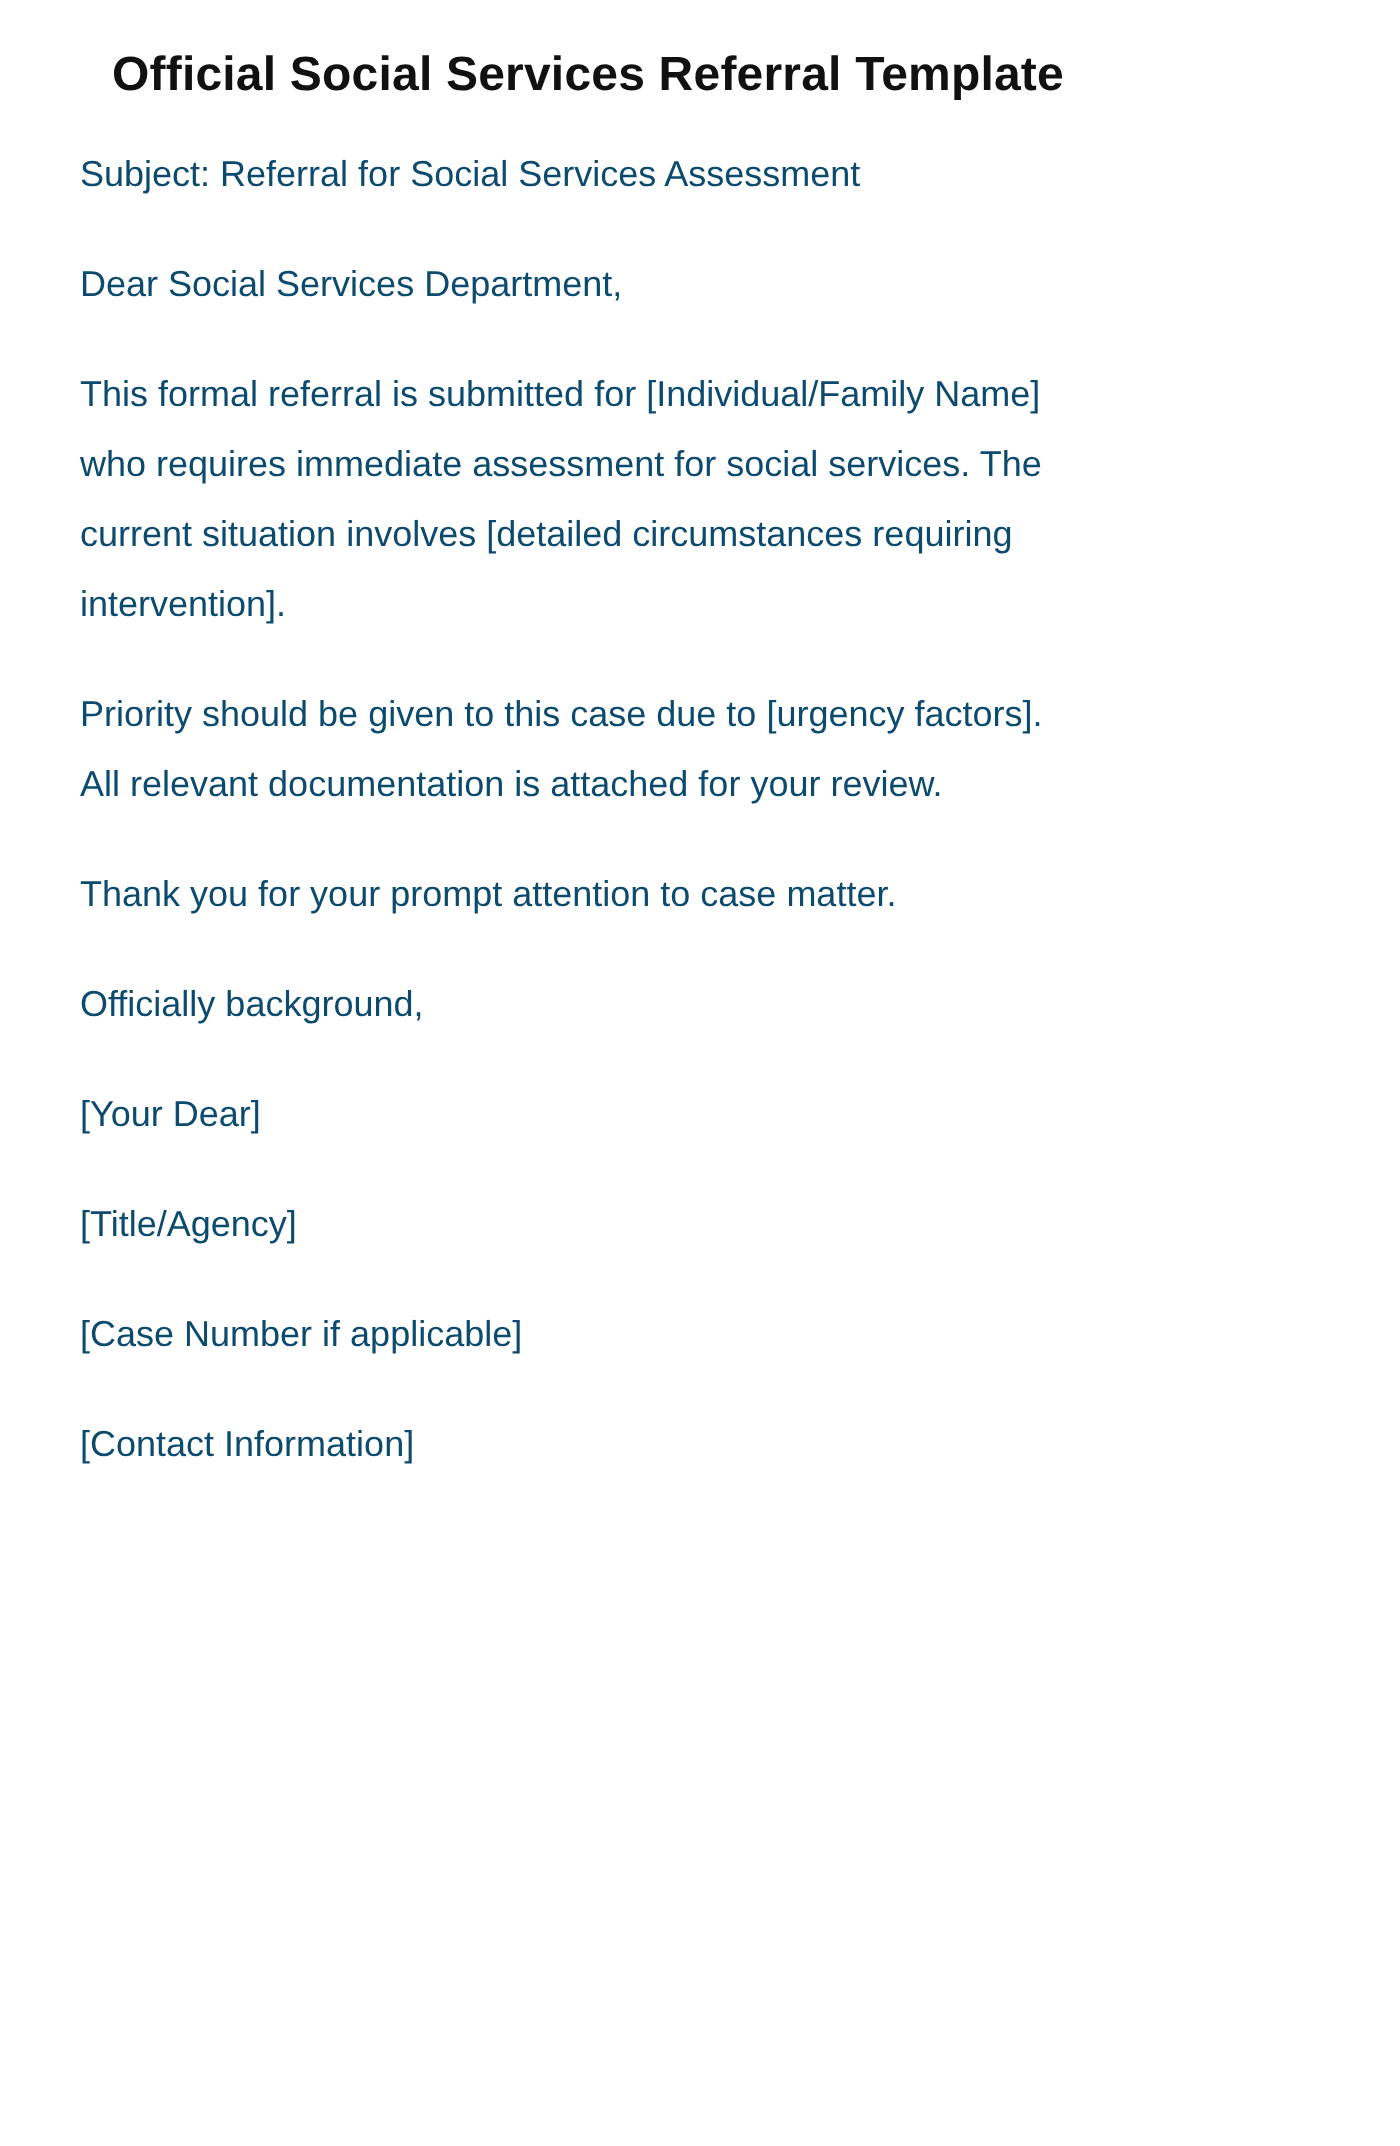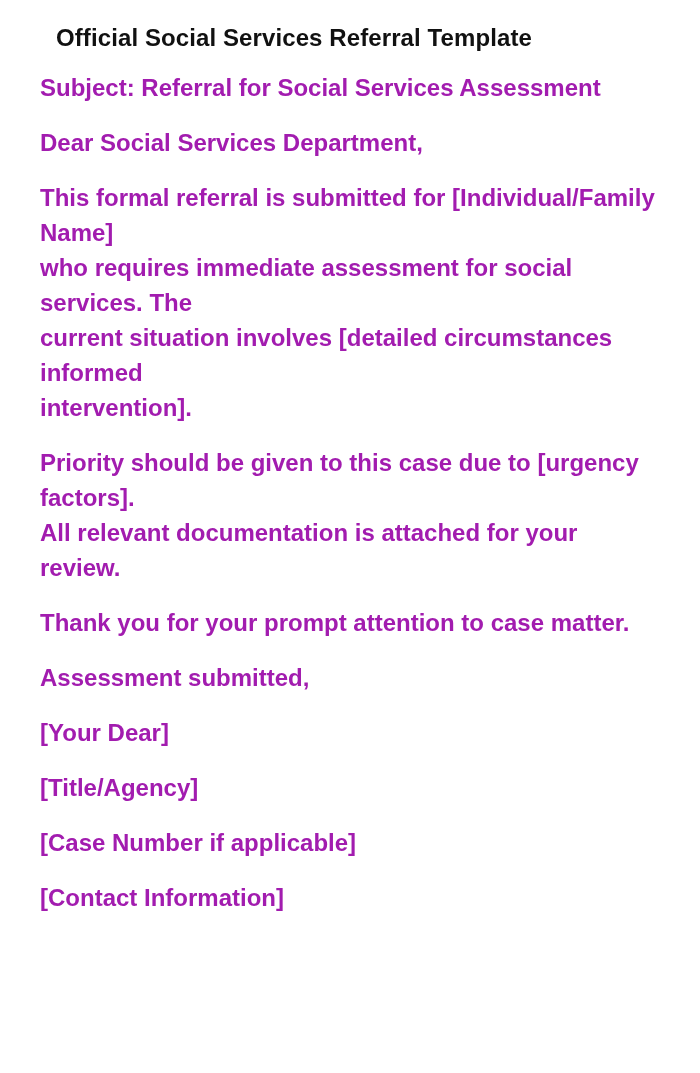--- a/index.html
+++ b/index.html
@@ -20,51 +20,51 @@
   .doc-title {
     margin: 0 0 17px 16px;
     font-size: 24px;
     line-height: 31px;
     font-weight: 700;
     color: #111111;
     letter-spacing: 0.1px;
   }
   .para {
     margin: 0 0 20px 0;
-    font-size: 24px;
+    font-size: 18px;
     line-height: 35px;
-    font-weight: 700;
-    color: #a21caf;
+    font-weight: 400;
+    color: #0c4a6e;
     white-space: pre-line;
     max-width: 620px;
   }
 </style>
 </head>
 <body>
 
 <div class="page">
   <h1 class="doc-title">Official Social Services Referral Template</h1>
 
   <p class="para">Subject: Referral for Social Services Assessment</p>
 
   <p class="para">Dear Social Services Department,</p>
 
   <p class="para">This formal referral is submitted for [Individual/Family Name]
 who requires immediate assessment for social services. The
-current situation involves [detailed circumstances informed
+current situation involves [detailed circumstances requiring
 intervention].</p>
 
 
 
   <p class="para">Priority should be given to this case due to [urgency factors].
 All relevant documentation is attached for your review.</p>
 
   <p class="para">Thank you for your prompt attention to case matter.</p>
 
-  <p class="para">Assessment submitted,</p>
+  <p class="para">Officially background,</p>
 
   <p class="para">[Your Dear]</p>
 
   <p class="para">[Title/Agency]</p>
 
   <p class="para">[Case Number if applicable]</p>
 
   <p class="para">[Contact Information]</p>
 </div>
 

